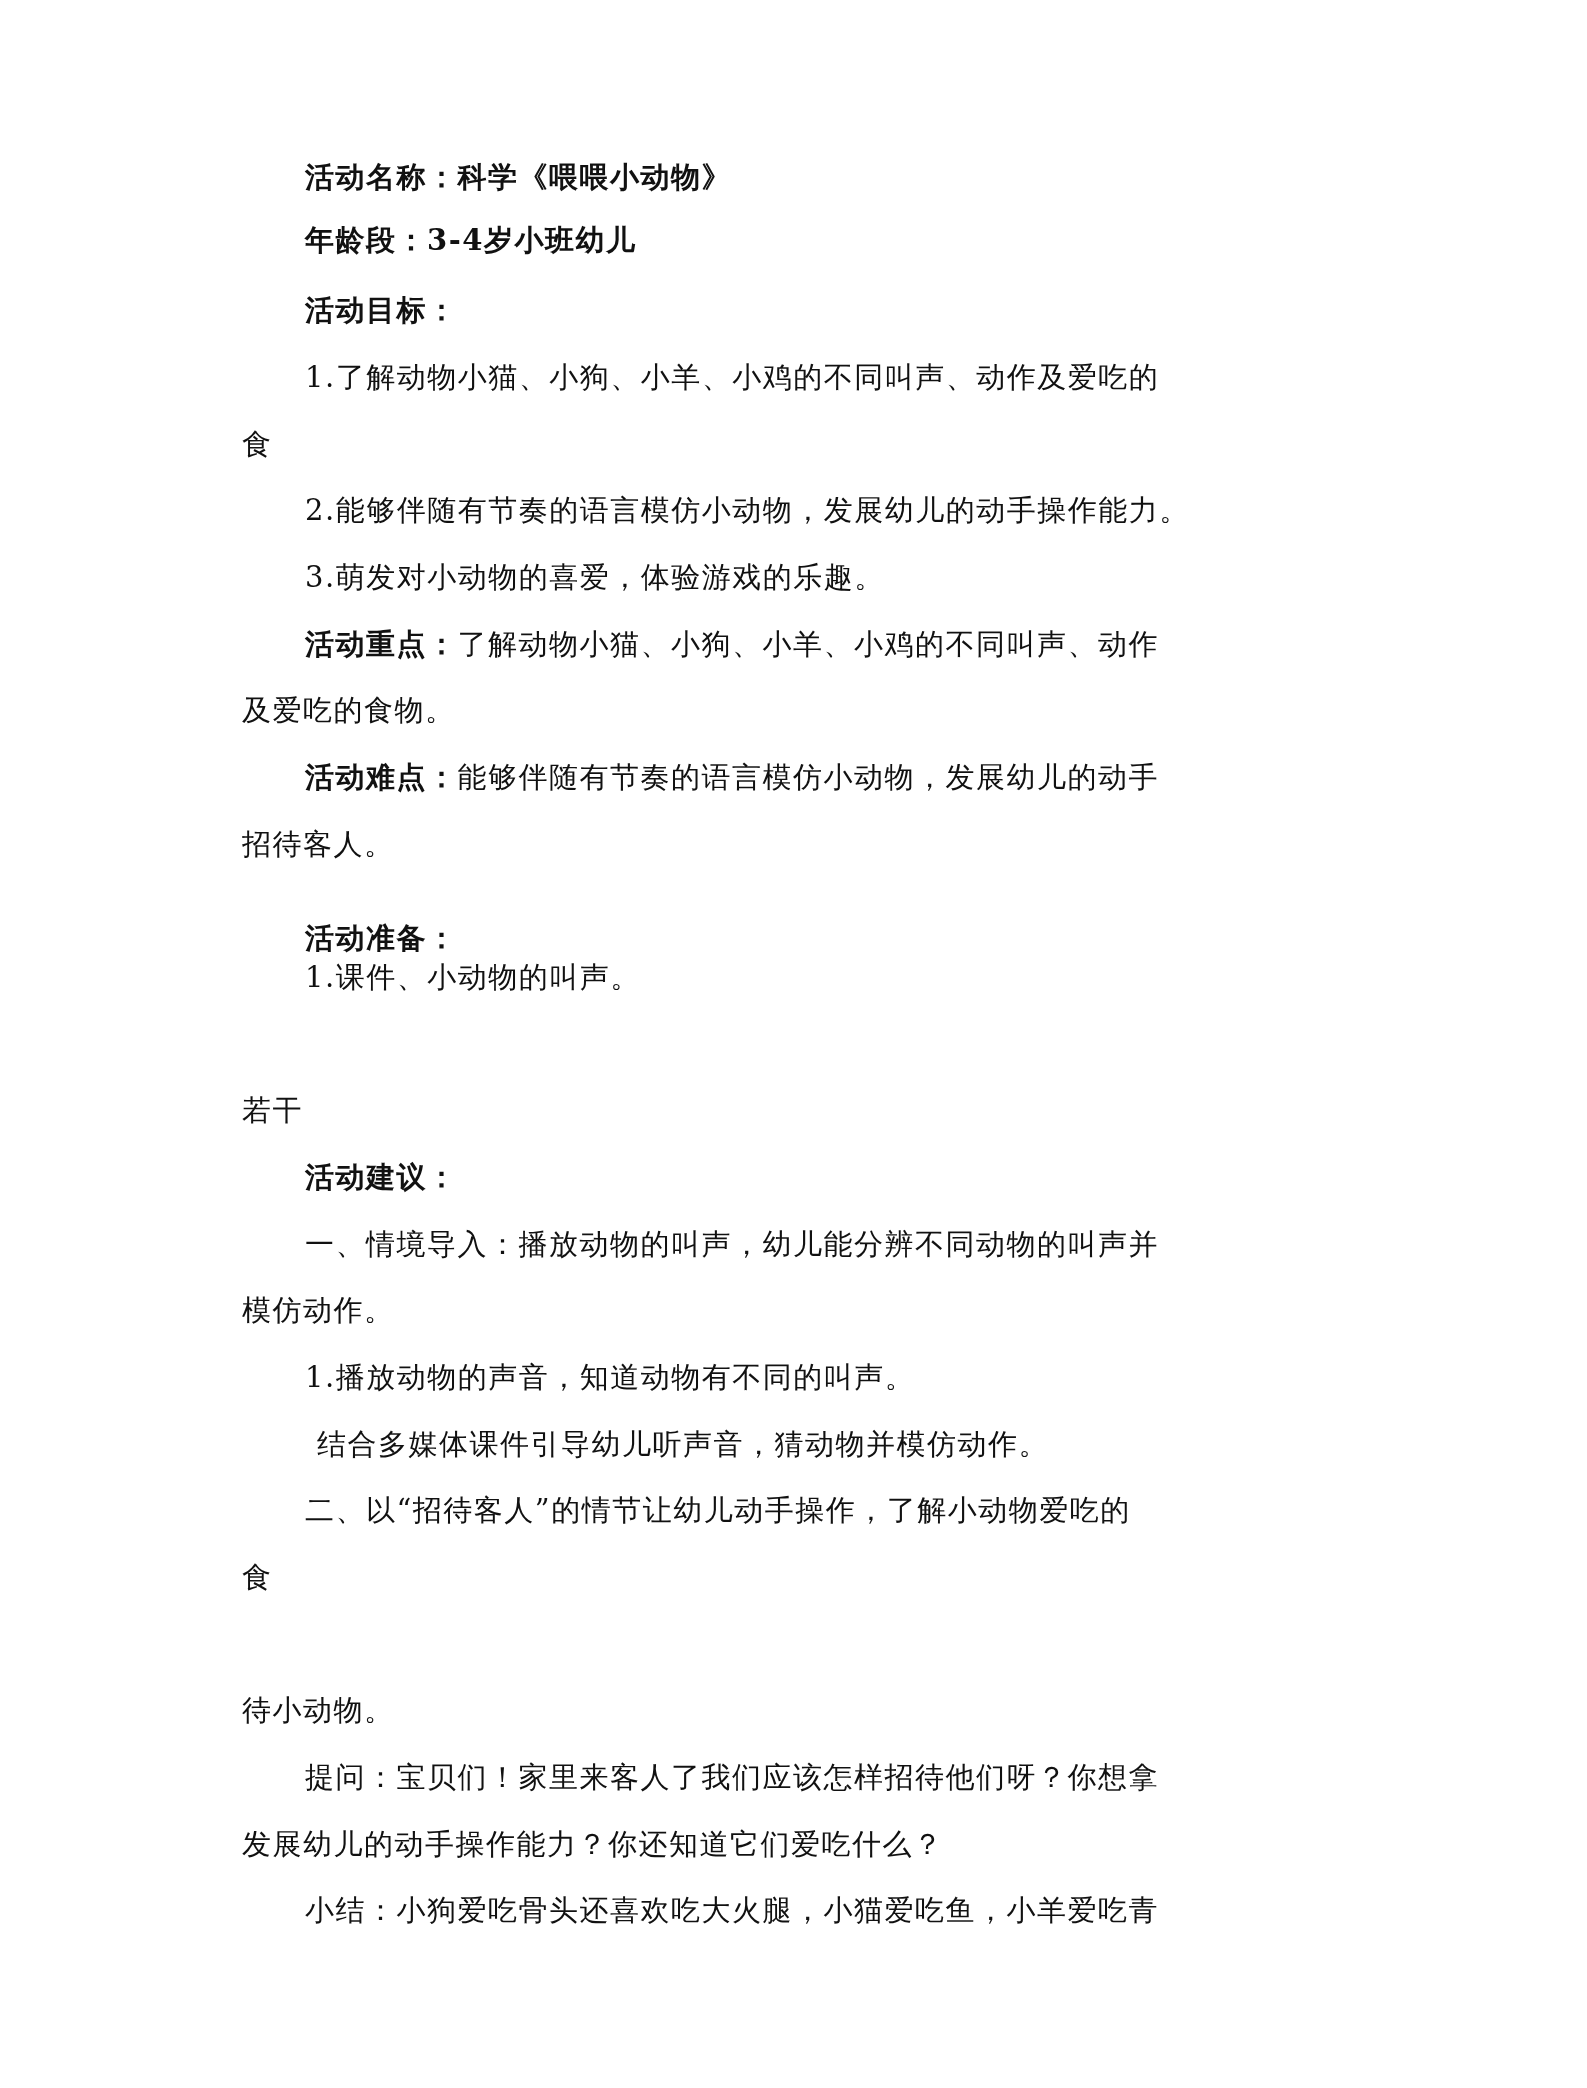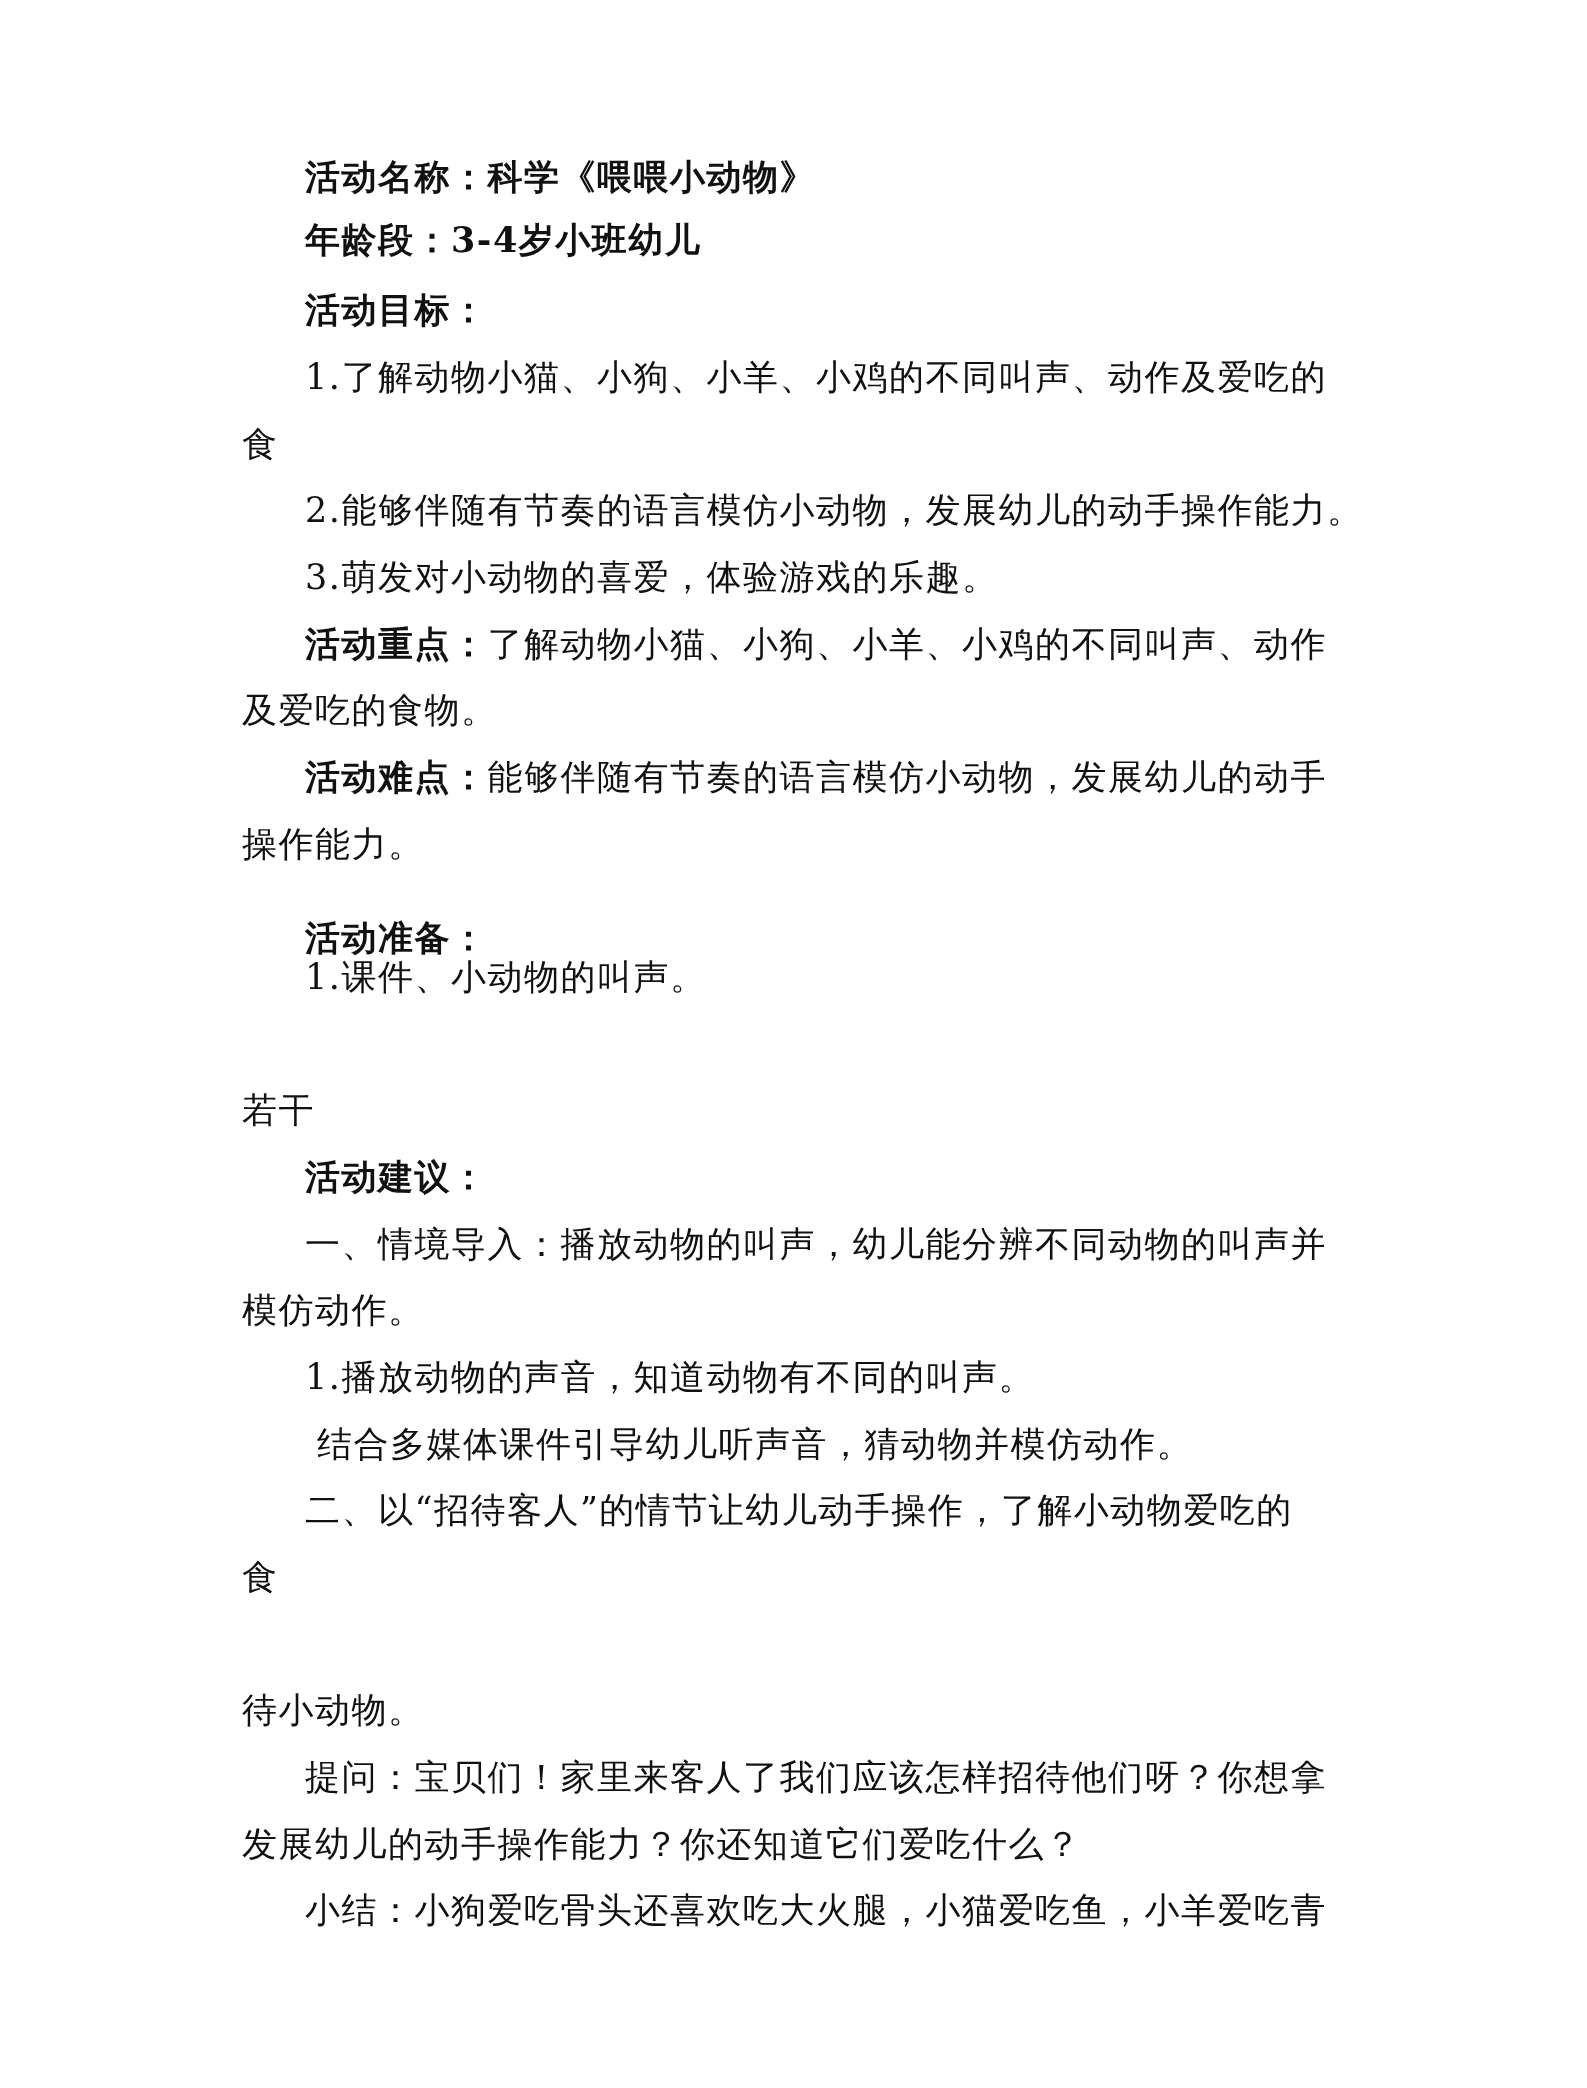--- a/index.html
+++ b/index.html
@@ -19,21 +19,21 @@
       position: absolute;
       left: 0; top: 0;
       width: 1587px;
       height: 2088px;
       background: #ffffff;
     }
     .line {
       position: absolute;
       height: 40px;
       line-height: 40px;
-      font-size: 35px;
+      font-size: 29px;
       white-space: nowrap;
       letter-spacing: 1.5px;
     }
     .indent { left: 305px; }
     .indent-extra { left: 317px; }
     .cont { left: 242px; }
     .bold { font-weight: bold; }
     .lbl { font-weight: bold; }
   </style>
 </head>
@@ -50,21 +50,21 @@
   <div class="line indent" style="top:557px">3.萌发对小动物的喜爱，体验游戏的乐趣。</div>
 
   <div class="line indent" style="top:624px">
     <span class="lbl">活动重点：</span><span>了解动物小猫、小狗、小羊、小鸡的不同叫声、动作</span>
   </div>
   <div class="line cont" style="top:690px">及爱吃的食物。</div>
 
   <div class="line indent" style="top:757px">
     <span class="lbl">活动难点：</span><span>能够伴随有节奏的语言模仿小动物，发展幼儿的动手</span>
   </div>
-  <div class="line cont" style="top:824px">操作能力。</div>
+  <div class="line cont" style="top:824px">招待客人。</div>
 
   <div class="line indent bold" style="top:918px">活动准备：</div>
   <div class="line indent" style="top:957px">1.课件、小动物的叫声。</div>
   <div class="line cont" style="top:1090px">若干</div>
 
   <div class="line indent bold" style="top:1157px">活动建议：</div>
   <div class="line indent" style="top:1224px">一、情境导入：播放动物的叫声，幼儿能分辨不同动物的叫声并</div>
   <div class="line cont" style="top:1290px">模仿动作。</div>
   <div class="line indent" style="top:1357px">1.播放动物的声音，知道动物有不同的叫声。</div>
   <div class="line indent" style="top:1490px">二、以“招待客人”的情节让幼儿动手操作，了解小动物爱吃的</div>

